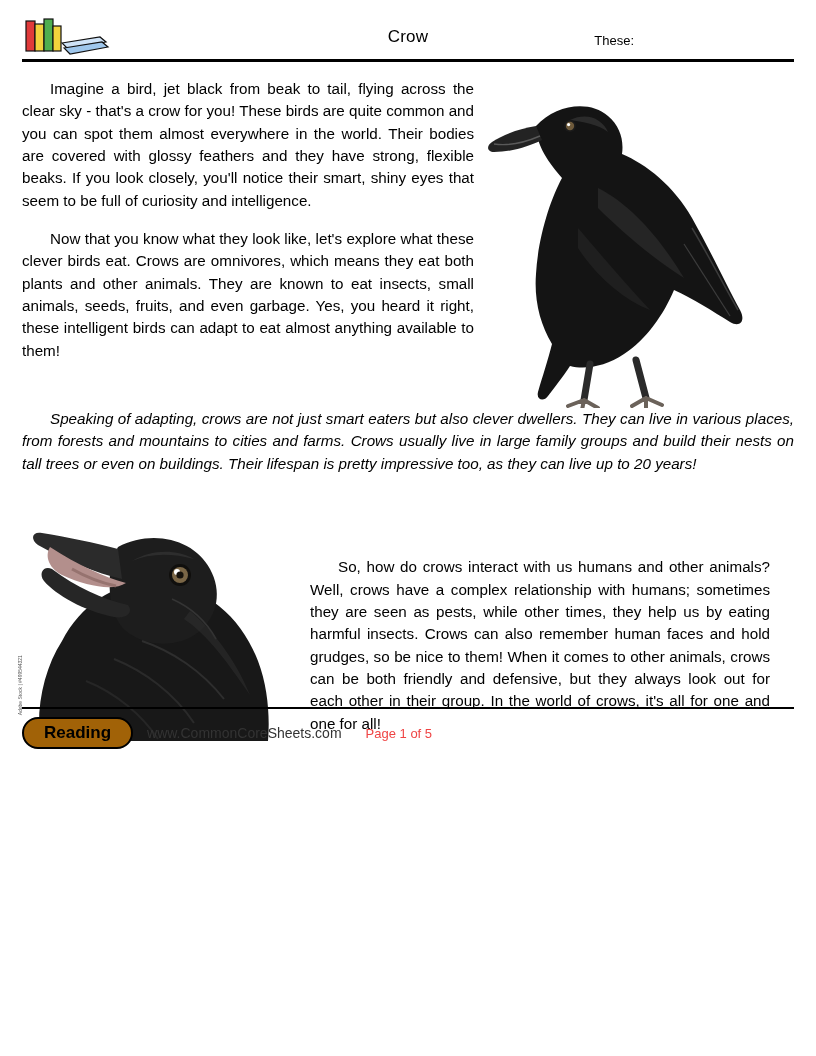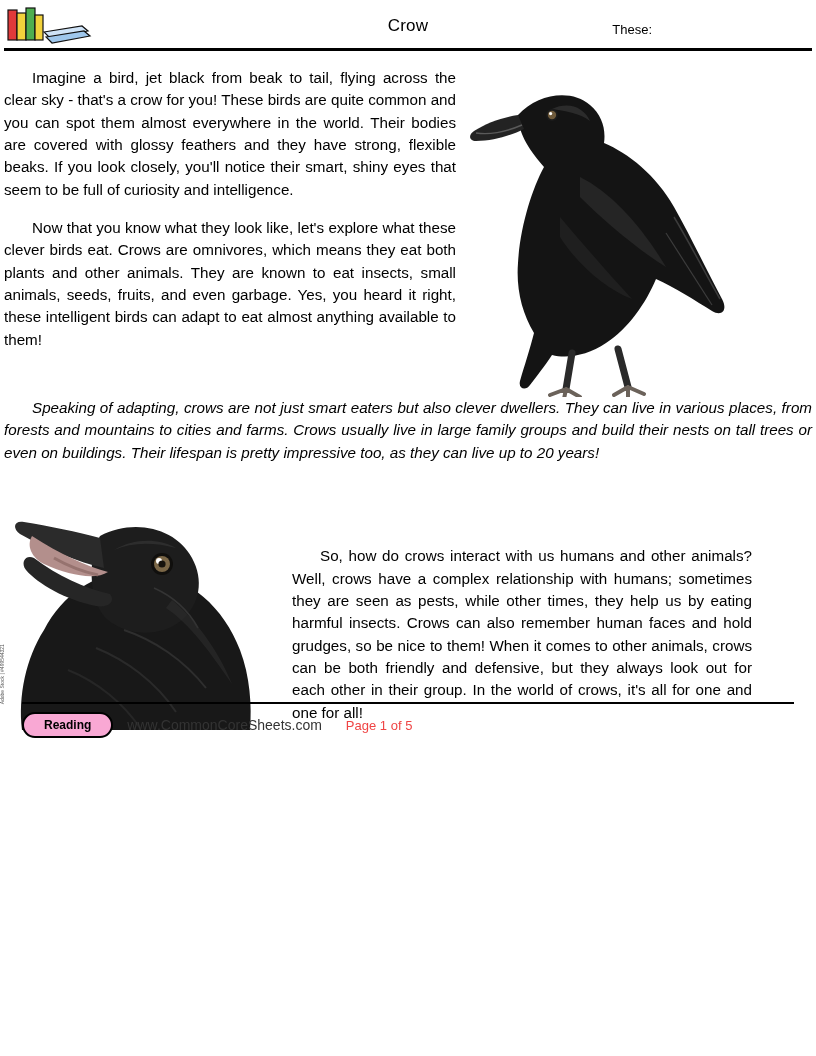--- a/index.html
+++ b/index.html
@@ -10,25 +10,25 @@
     width: 816px;
     height: 1056px;
     background: #ffffff;
     font-family: "Liberation Sans", sans-serif;
     color: #000000;
     position: relative;
     overflow: hidden;
   }
   .page {
     position: absolute;
-    left: 0; top: 0;
+    left: 0; top: 11px;
     width: 816px;
     height: 756px;
     box-sizing: border-box;
-    padding: 0 4px;
+    padding: 0 22px;
   }
 
   
   .header {
     position: relative;
     height: 48px;
     display: flex;
     align-items: center;
   }
   .books-logo {
@@ -121,22 +121,22 @@
   }
   .footer-row {
     display: flex;
     align-items: center;
   }
   .subject-pill {
     border: 2px solid #000;
     border-radius: 16px;
     padding: 4px 20px;
     font-weight: bold;
-    font-size: 12px;
-    background: #f9a8d4;
+    font-size: 17px;
+    background: #a16207;
     margin-right: 14px;
   }
   .site-url {
     font-size: 14px;
     color: #333;
     margin-right: 24px;
   }
   .page-num {
     font-size: 13px;
     color: #ef4444;

